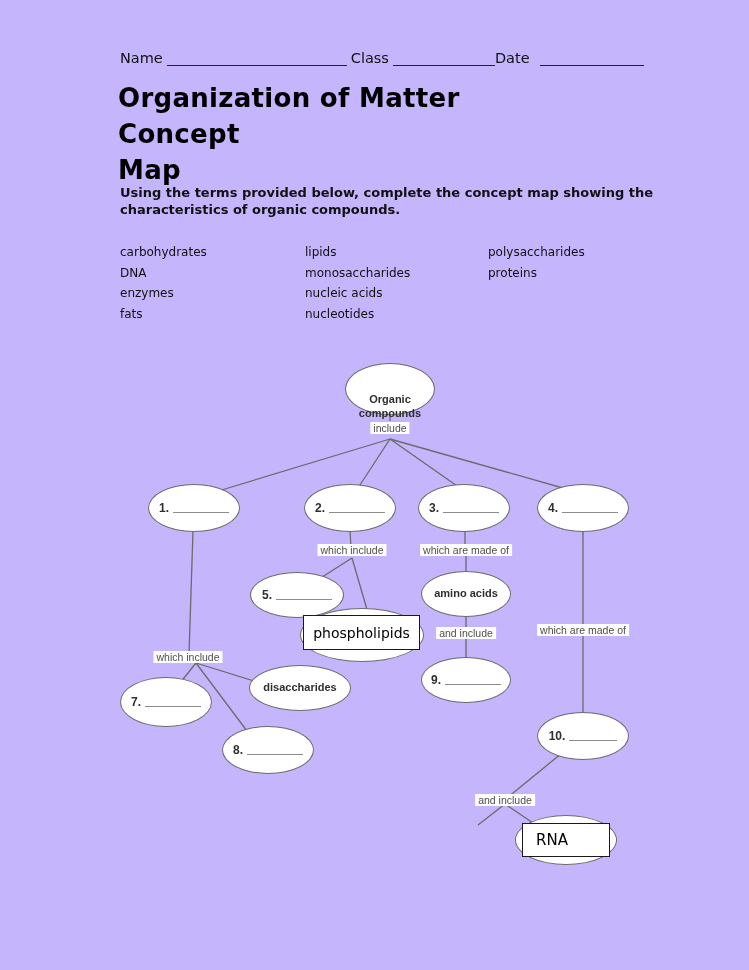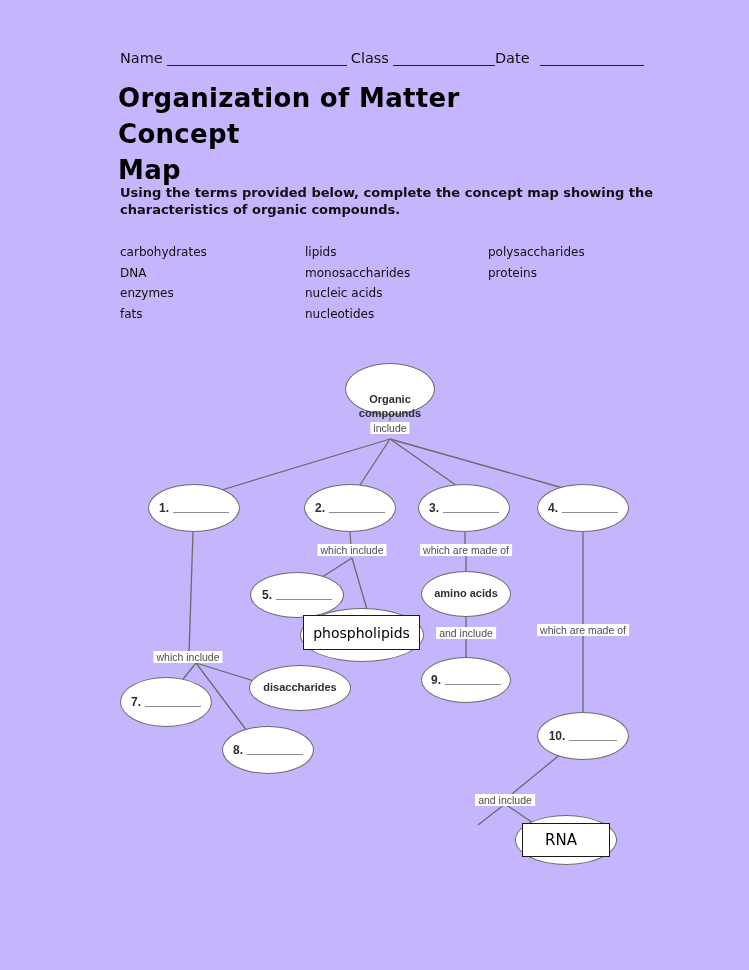--- a/index.html
+++ b/index.html
@@ -28,21 +28,21 @@
   .uline.short{width:48px;}
   .bnode{font-family:"Liberation Sans",sans-serif;font-weight:bold;font-size:11px;
          line-height:1.2;color:#2e2e2e;text-align:center;}
   .root-text{width:76px;margin-top:35px;}
   .clabel{position:absolute;transform:translate(-50%,-50%);white-space:nowrap;
           font-family:"Liberation Sans",sans-serif;font-size:10.5px;color:#4d4d4d;
           background:#fff;padding:0 3px;z-index:2;}
   .answer{position:absolute;box-sizing:border-box;border:1.8px solid #1a1a1a;background:#fff;
           display:flex;align-items:center;z-index:3;font-size:14px;color:#000;}
   .answer.center{justify-content:center;}
-  .answer.left{justify-content:flex-start;padding-left:22px;font-size:15px;}
+  .answer.left{justify-content:flex-start;padding-left:13px;font-size:15px;}
 </style>
 </head>
 <body>
 
 <div id="page">
 
   <div class="hdr">
     <span class="lbl">Name</span>
     <span class="blank" style="width:180px"></span>
     <span class="lbl" style="margin-left:4px">Class</span>

